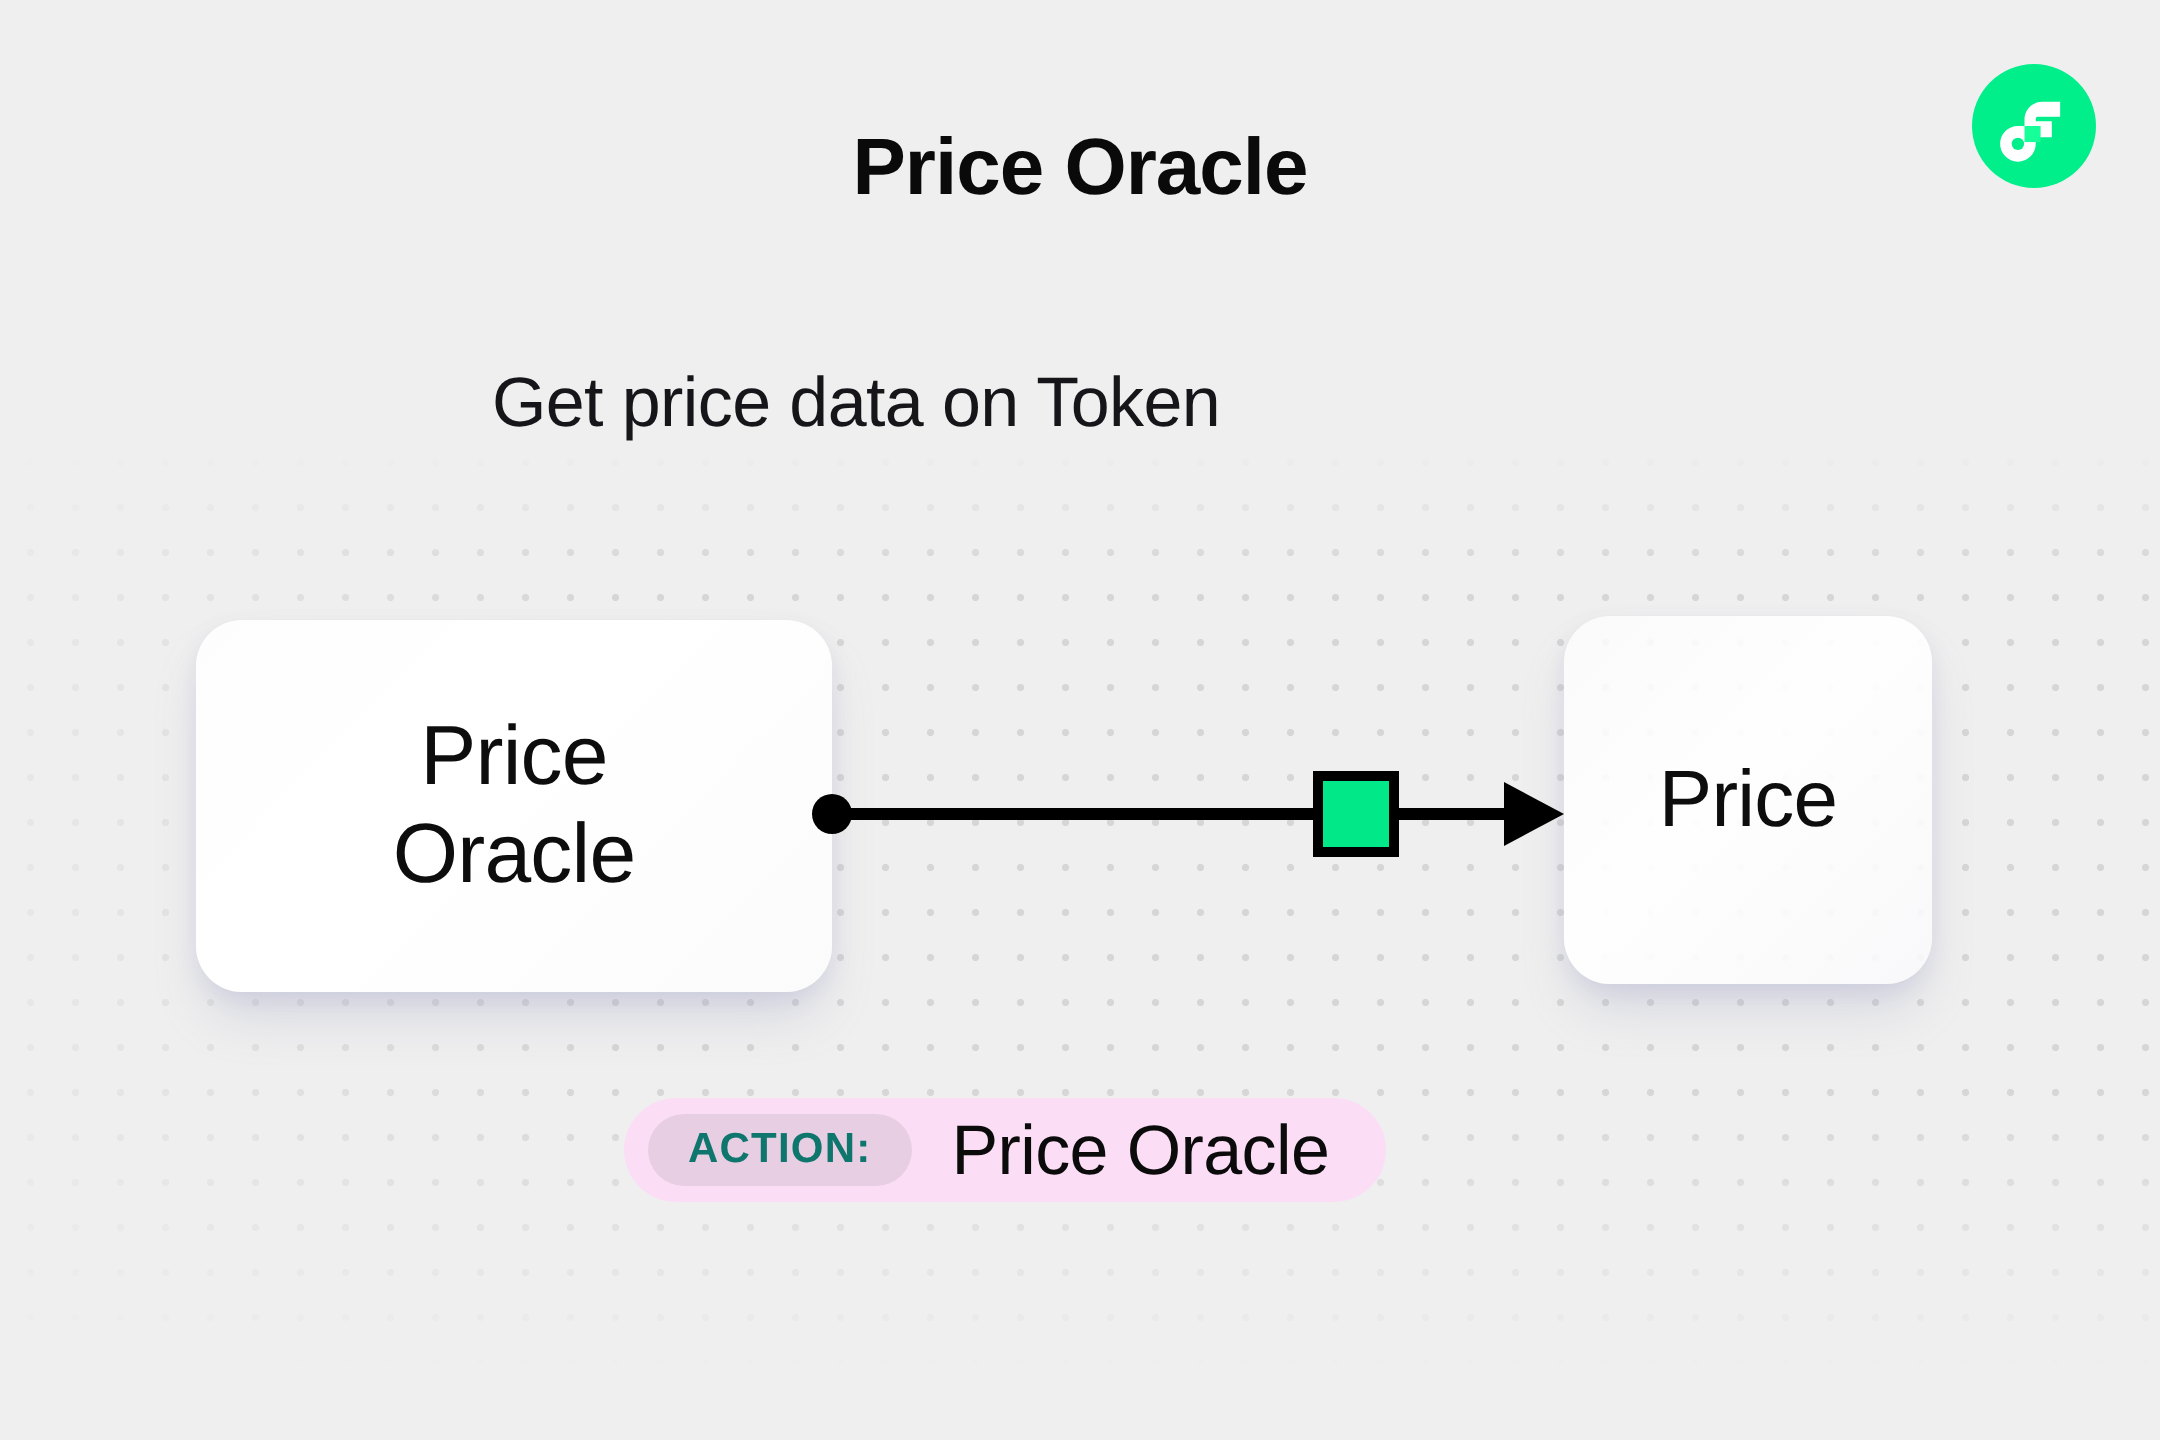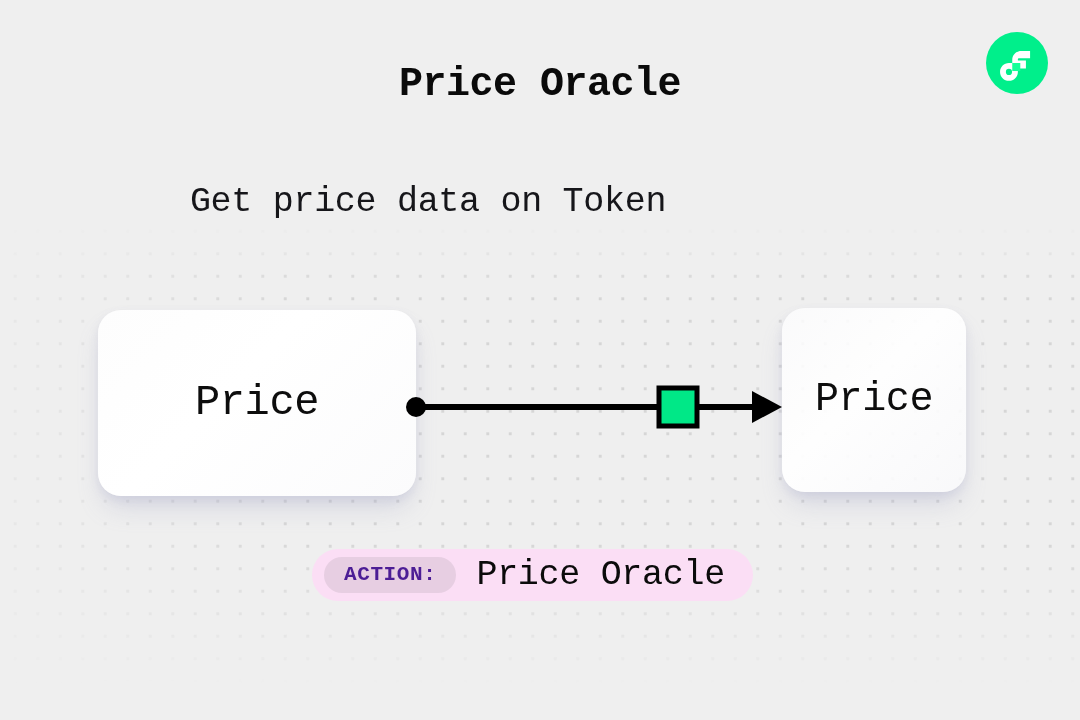--- a/index.html
+++ b/index.html
@@ -8,21 +8,20 @@
     width:1080px; height:720px;
     overflow:hidden;
     font-family:"Liberation Sans", sans-serif;
   }
 
   #stage {
     position:relative;
     width:1080px; height:720px;
     background:#efefef;
     overflow:hidden;
-    font-family:Liberation Mono, monospace;
   }
 
   
   #dot-grid {
     position:absolute;
     left:0; top:214px;
     width:1080px; height:506px;
     background-image:radial-gradient(circle, #d6d6d6 1.7px, transparent 1.9px);
     background-size:22.5px 22.5px;
     background-position:4px 6px;
@@ -111,21 +110,21 @@
     border-radius:26px;
     padding:0 28px 0 12px;
   }
   #action-badge-tag {
     background:#e7cee2;
     border-radius:18px;
     padding:7px 20px 8px;
     font-size:21px;
     font-weight:bold;
     letter-spacing:0.6px;
-    color:#4c1d95;
+    color:#0f766e;
     line-height:1;
   }
   #action-badge-value {
     margin-left:20px;
     font-size:35px;
     font-weight:400;
     letter-spacing:-0.3px;
     color:#0b0b0b;
     line-height:1;
   }
@@ -145,20 +144,21 @@
       <circle cx="23.7" cy="41.2" r="3.2" fill="#00ef8b"></circle>
     </svg>
   </div>
 
   <div id="page-title">Price Oracle</div>
   <div id="page-subtitle">Get price data on Token</div>
 
   <div class="node-card" id="node-source">
     <div>
       <span>Price</span><br>
+      <span>Oracle</span>
     </div>
   </div>
 
   <div class="node-card" id="node-target">
     <span>Price</span>
   </div>
 
   <svg id="connector" viewBox="0 0 1080 720">
     <line x1="416" y1="407" x2="776" y2="407" stroke="#000000" stroke-width="6"></line>
     <circle cx="416" cy="407" r="10" fill="#000000"></circle>

